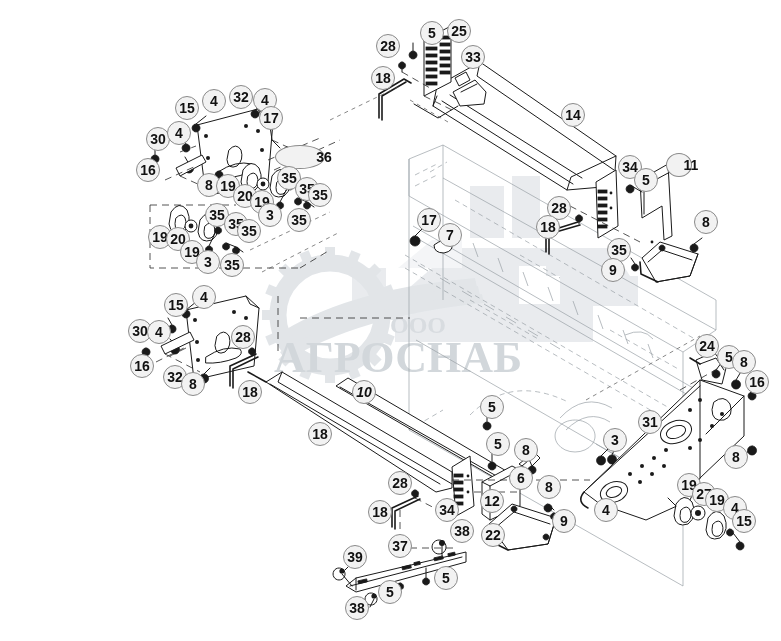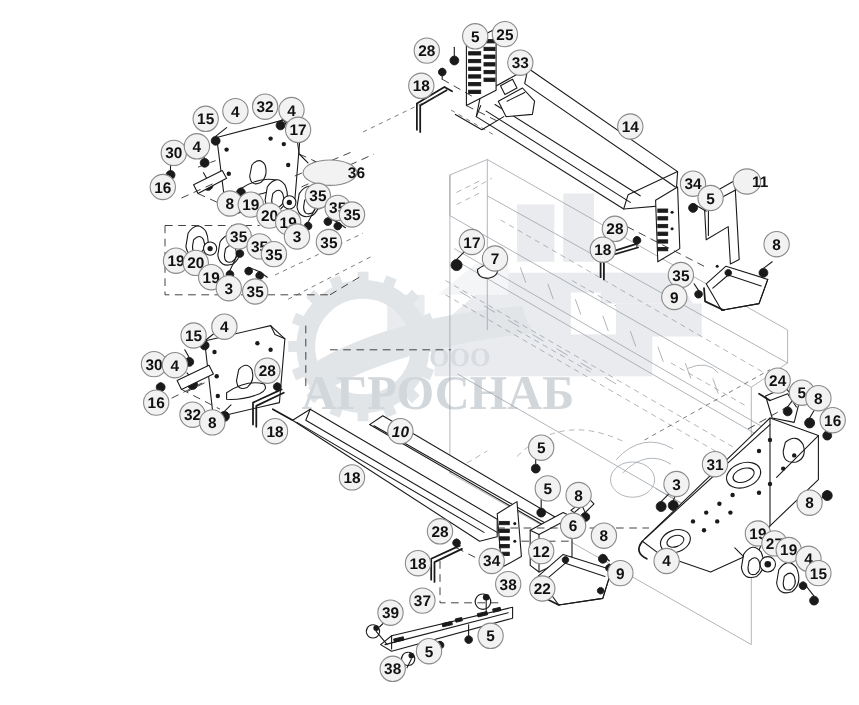--- a/index.html
+++ b/index.html
@@ -628,21 +628,21 @@
       <div class="callout" style="left: 606px; top: 510px;">4</div>
       <div class="callout" style="left: 521px; top: 478px;">6</div>
       <div class="callout" style="left: 549px; top: 487px;">8</div>
       <div class="callout" style="left: 564px; top: 521px;">9</div>
       <div class="callout" style="left: 464px; top: 501px; margin-left: 28px;">12</div>
       <div class="callout" style="left: 447px; top: 510px;">34</div>
       <div class="callout" style="left: 400px; top: 483px;">28</div>
       <div class="callout" style="left: 380px; top: 512px;">18</div>
       <div class="callout" style="left: 493px; top: 535px;">22</div>
       <div class="callout" style="left: 462px; top: 531px;">38</div>
-      <div class="callout" style="left: 384px; top: 546px;">37</div>
+      <div class="callout" style="left: 400px; top: 546px;">37</div>
       <div class="callout" style="left: 355px; top: 557px;">39</div>
       <div class="callout" style="left: 446px; top: 578px;">5</div>
       <div class="callout" style="left: 390px; top: 592px;">5</div>
       <div class="callout" style="left: 357px; top: 608px;">38</div>
       <div class="callout" style="left: 689px; top: 485px;">19</div>
       <div class="callout" style="left: 704px; top: 494px;">27</div>
       <div class="callout" style="left: 717px; top: 500px;">19</div>
       <div class="callout" style="left: 735px; top: 508px;">4</div>
       <div class="callout" style="left: 744px; top: 521px;">15</div>
     </div>

